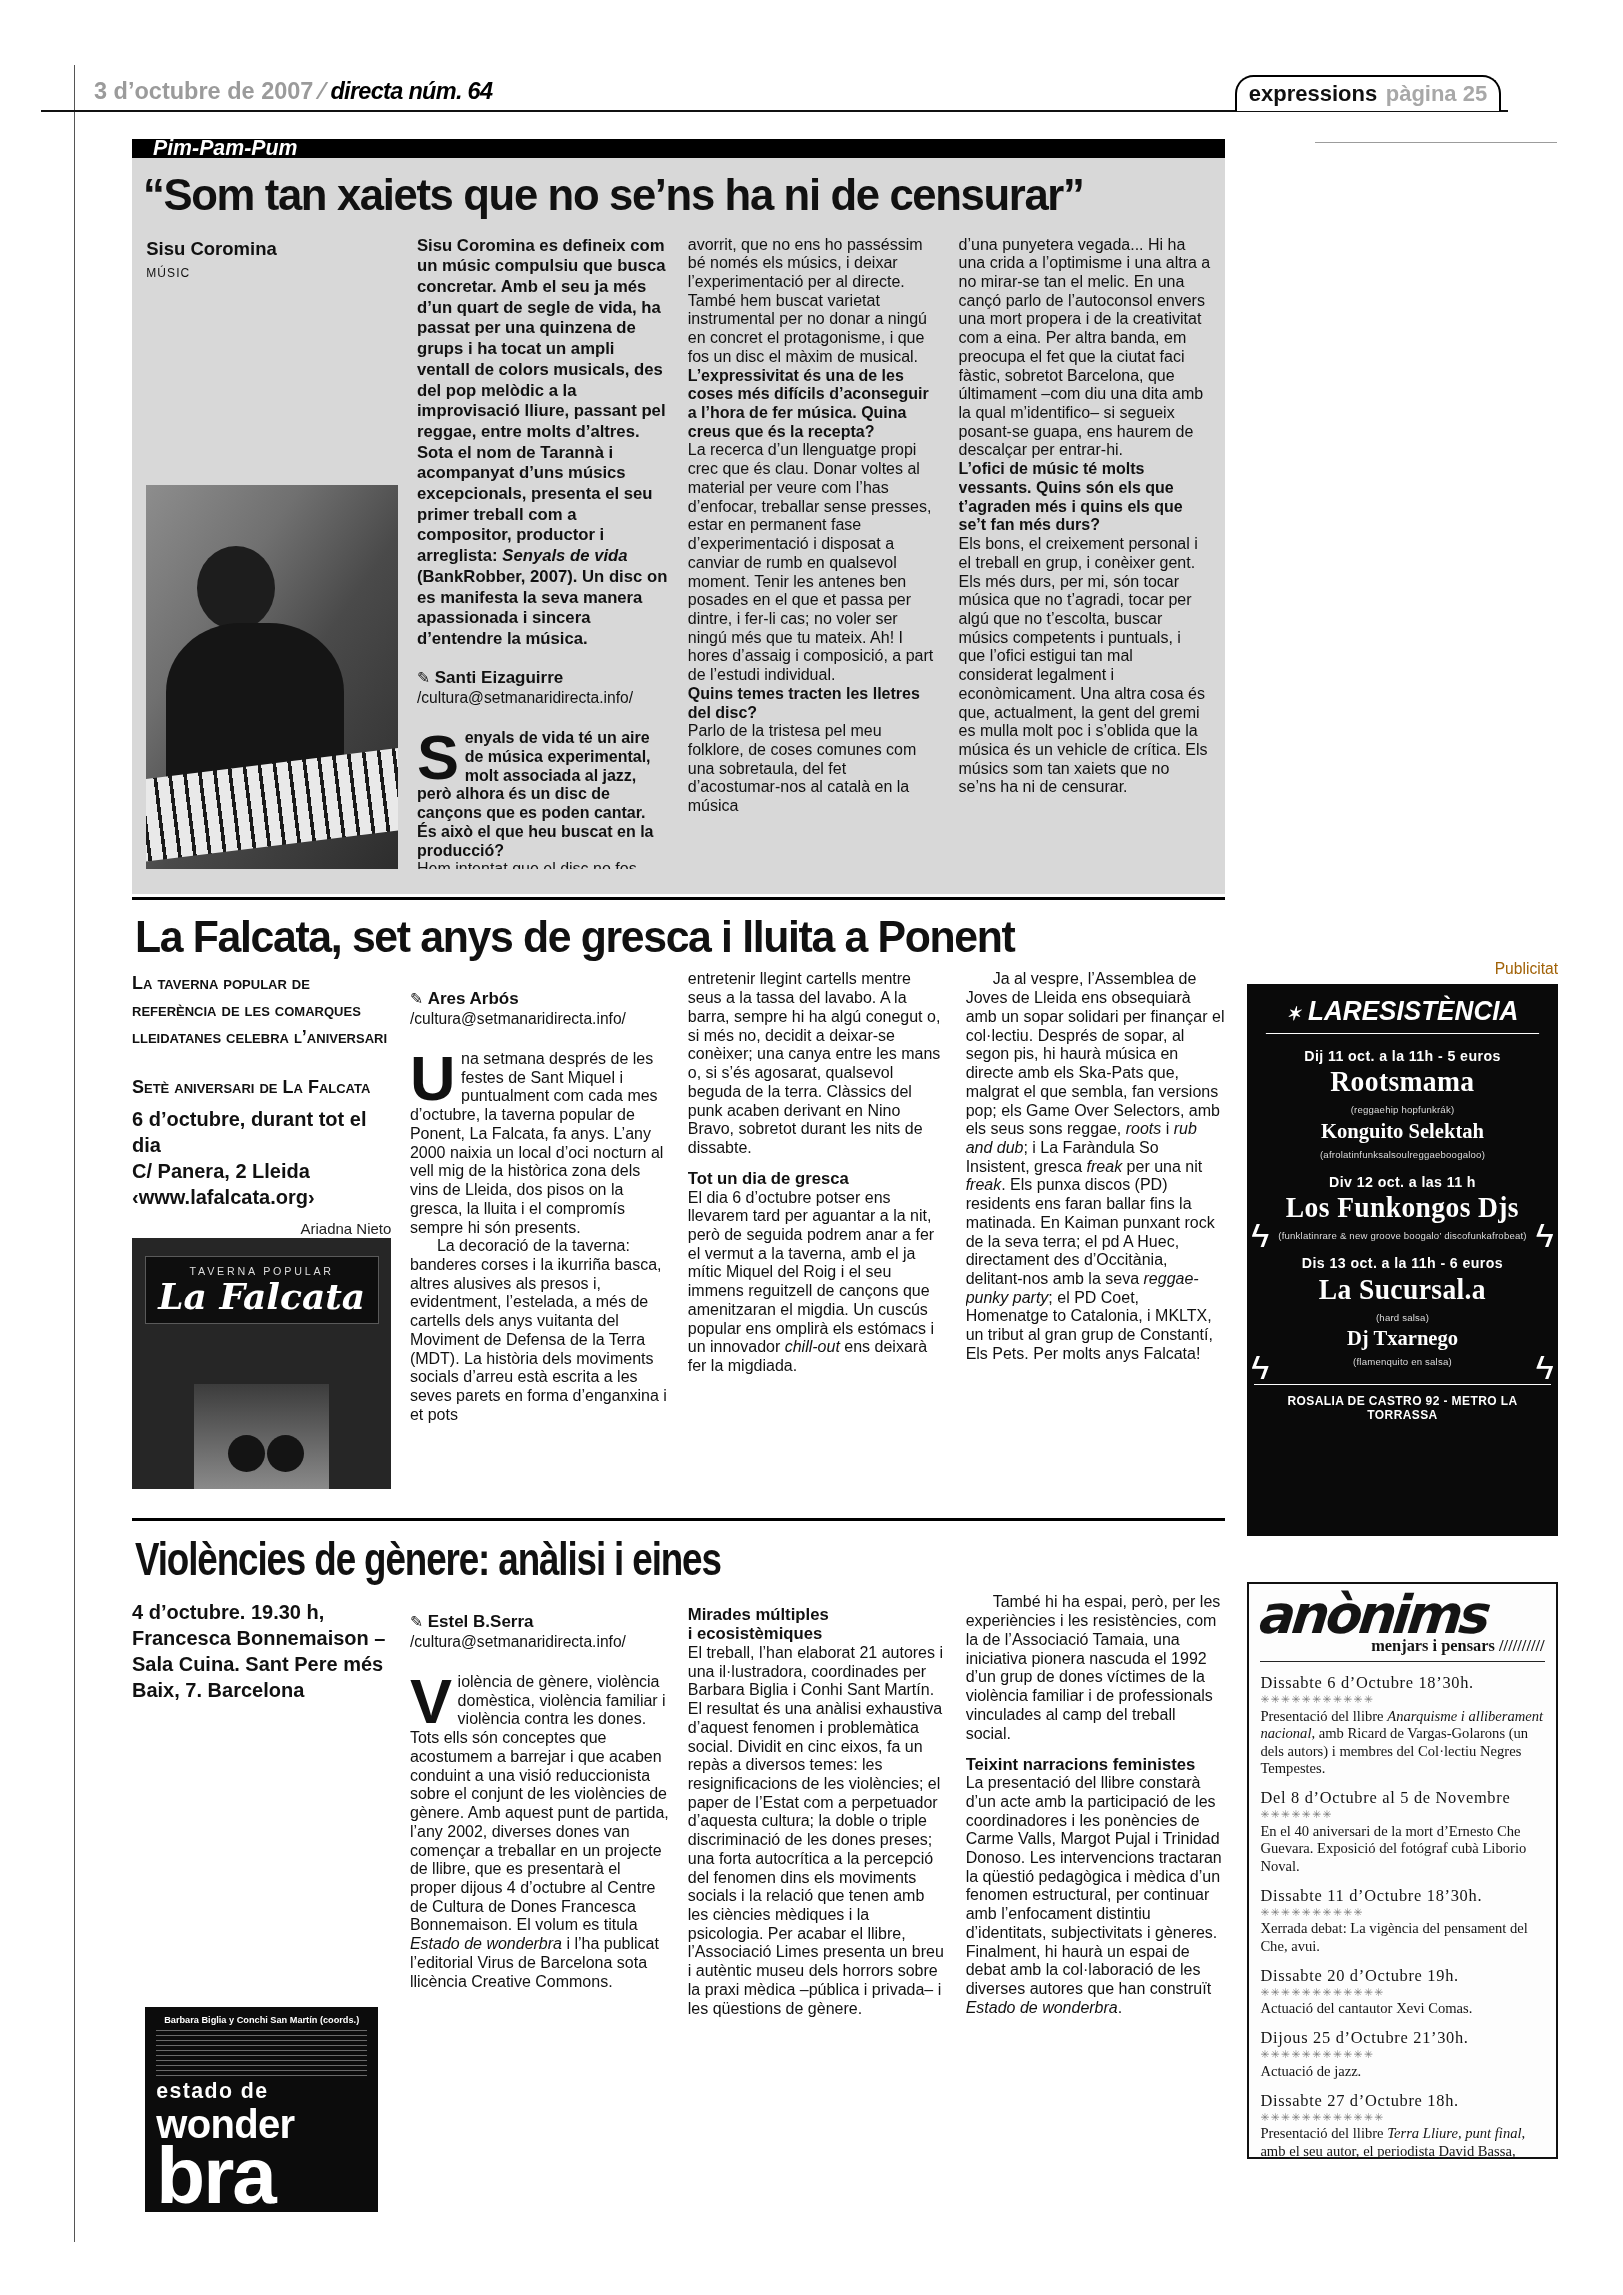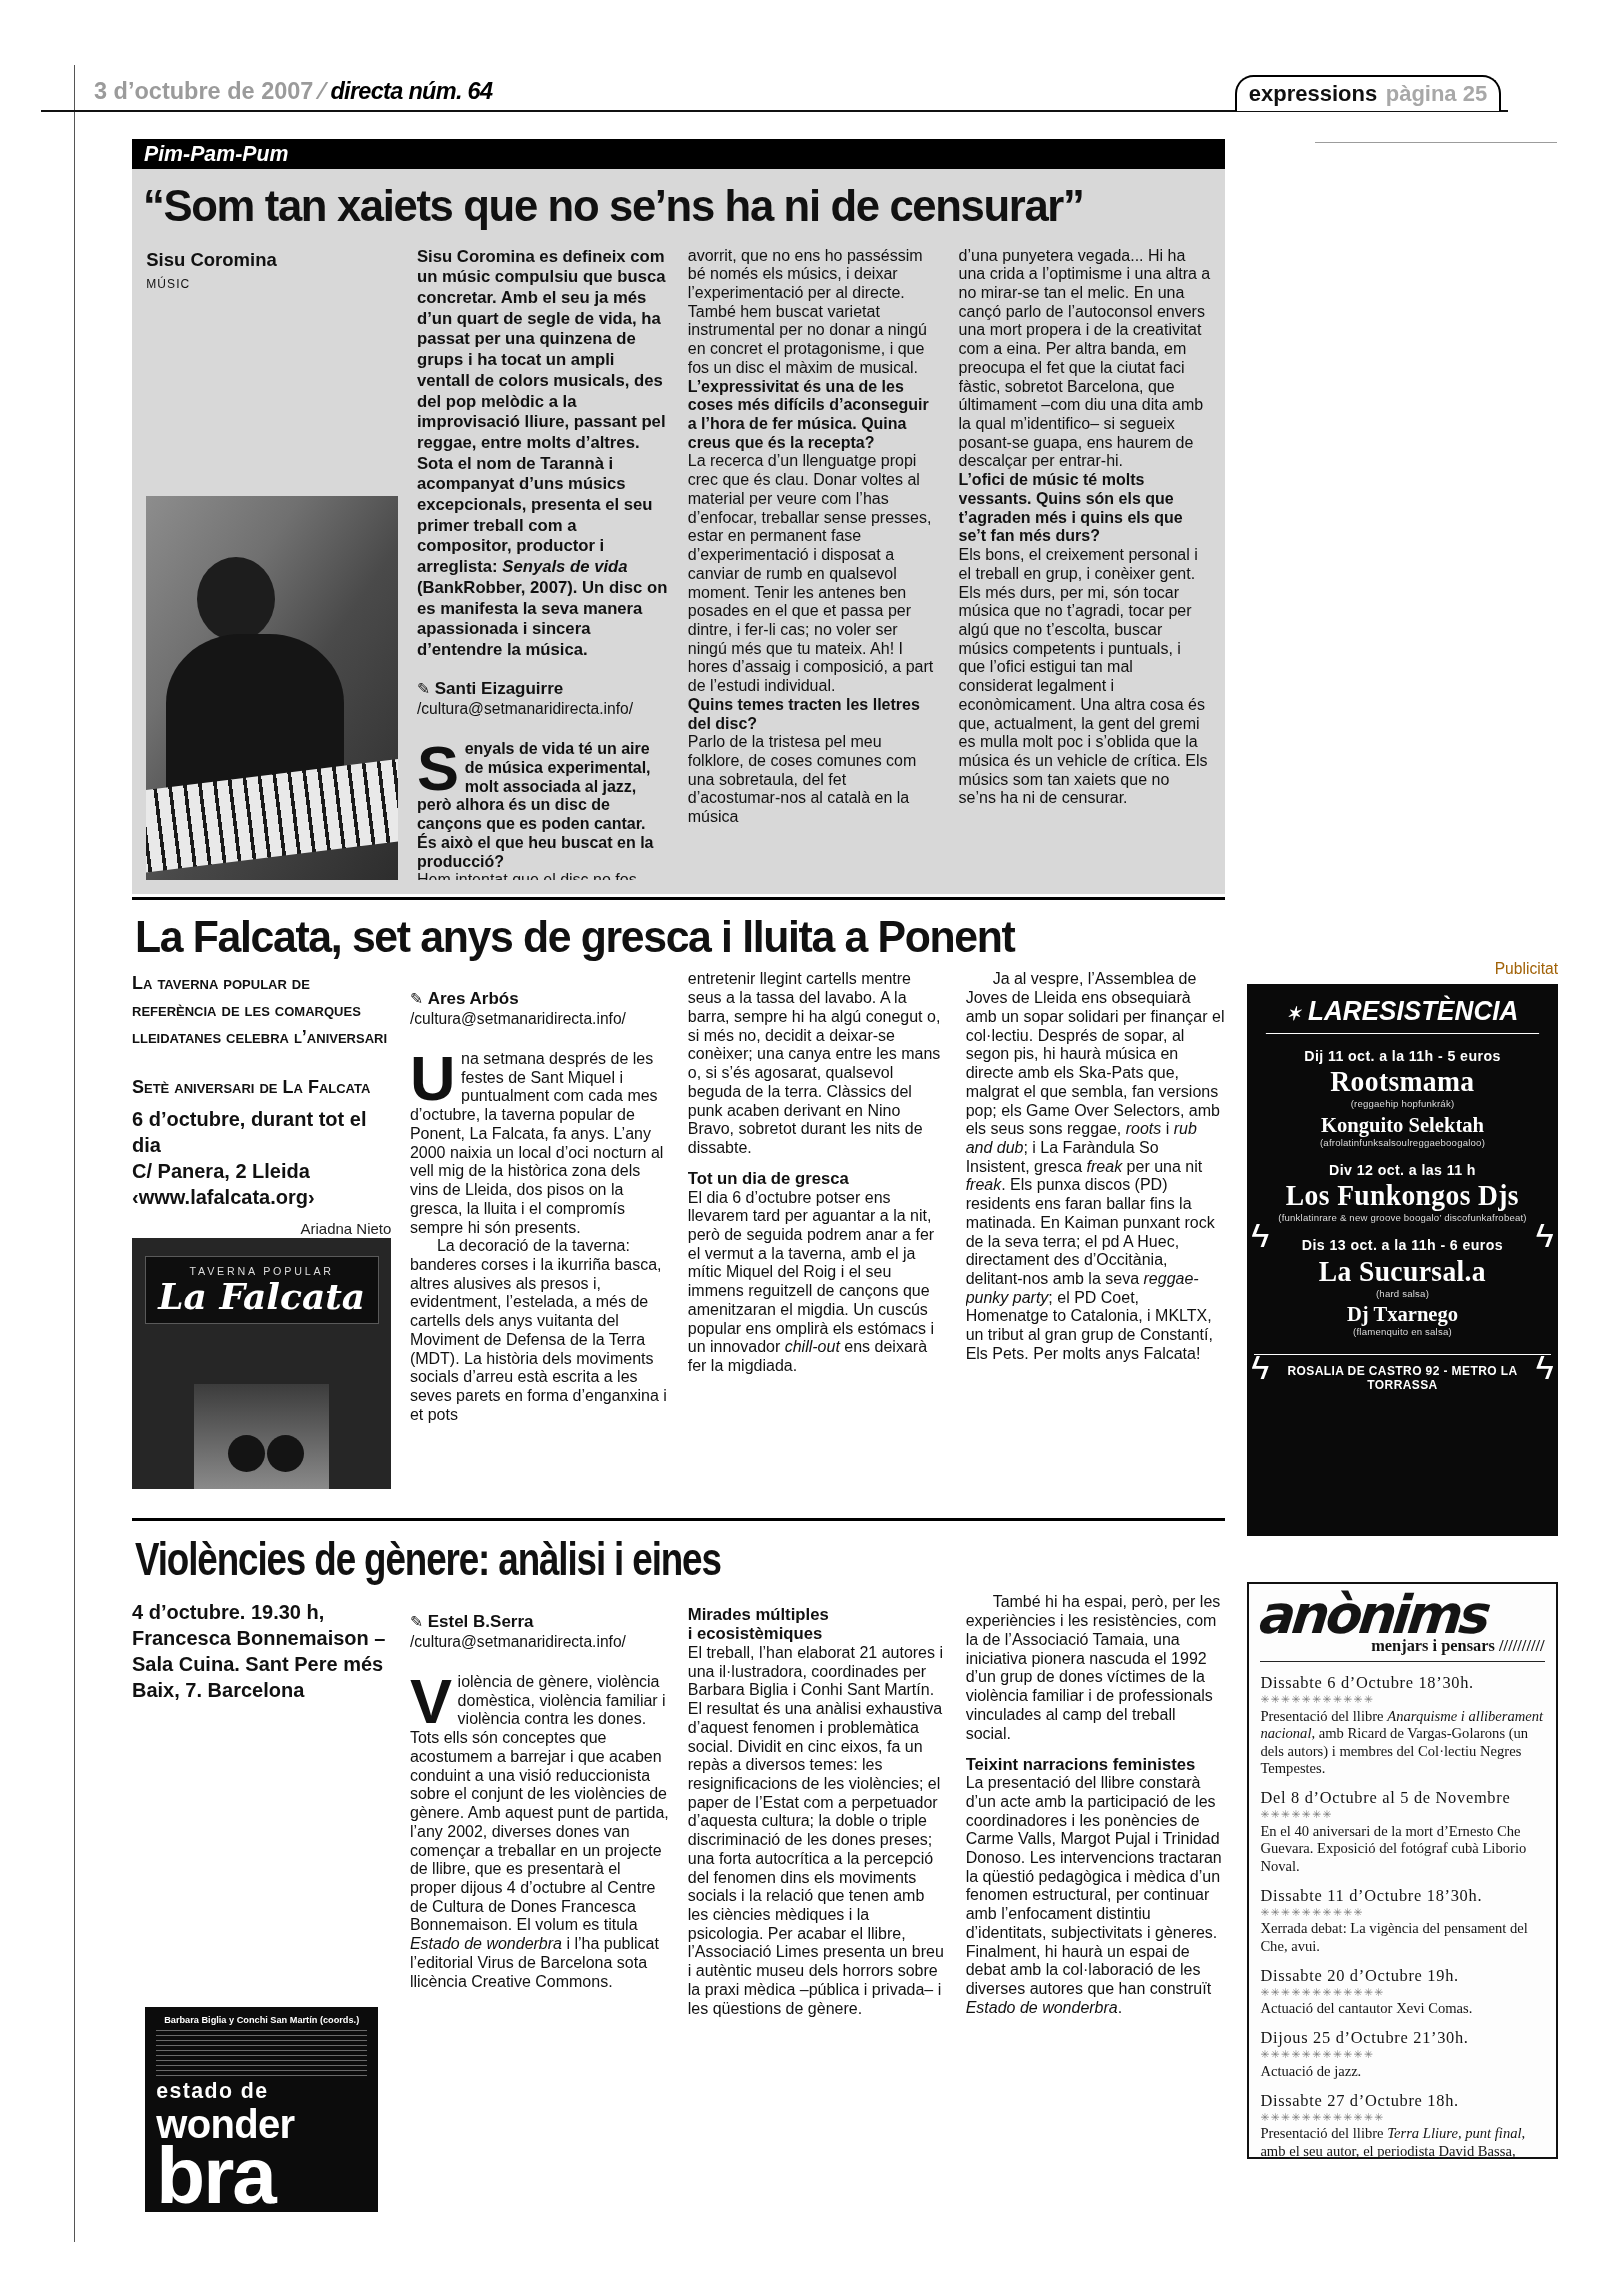--- a/index.html
+++ b/index.html
@@ -33,22 +33,22 @@
   .mail{font-size:15.6px;}
   .pen{font-size:15.6px;}
   .blk.drop .dropcap{float:left;font-size:63px;line-height:.72;font-weight:bold;padding:5.7px 5.7px 0 0;}
   .blk.drop.bold{font-weight:bold;}
   .blk.stand{font-variant:small-caps;font-weight:bold;font-size:18px;line-height:1.5;}
   .blk.stand2{font-variant:small-caps;font-weight:bold;font-size:18px;line-height:1.4;margin-top:24px;}
   .blk.eventb{font-weight:bold;font-size:20px;line-height:1.3;margin-top:5.7px;white-space:pre-line;}
   .blk.credit{font-size:15px;text-align:right;margin-top:10px;color:#222;}
   
   #a1{top:139px;height:755px;background:#d8d8d8;}
-  .kicker{height:30px;background:#000;color:#fff;display:flex;align-items:center;
-    padding-left:12px;font-size:21.3px;font-weight:bold;font-style:italic;}
+  .kicker{height:19px;background:#000;color:#fff;display:flex;align-items:center;
+    padding-left:21px;font-size:21.3px;font-weight:bold;font-style:italic;}
   #a1 .title{font-size:45px;transform:scaleX(.97);margin:11.4px 11.4px 5.7px;}
   #a1 .cols{padding:8.5px 14.2px 12.8px;height:633px;}
   .byline-name{font-size:18.5px;font-weight:bold;margin:2.8px 0 0;}
   .byline-role{font-size:12px;letter-spacing:1.1px;margin-top:5.7px;}
   .photo1{position:relative;width:100%;height:384px;margin-top:auto;overflow:hidden;
     background:linear-gradient(125deg,#8d8d8d 0%,#707070 30%,#4a4a4a 55%,#2d2d2d 100%);}
   .photo1 .ph-head{position:absolute;left:20%;top:16%;width:78px;height:84px;border-radius:50%;background:#1d1d1d;}
   .photo1 .ph-torso{position:absolute;left:8%;top:36%;width:178px;height:164px;border-radius:42% 42% 0 0;background:#151515;}
   .photo1 .keys{position:absolute;left:-12%;bottom:25px;width:135%;height:82px;
     background:repeating-linear-gradient(90deg,#e9e9e9 0 11.4px,#1a1a1a 11.4px 15px);transform:rotate(-7deg);}
@@ -78,21 +78,21 @@
   
   .publicitat{position:absolute;left:1247px;top:960px;width:311px;text-align:right;font-size:15.6px;color:#a16207;}
   #poster{position:absolute;left:1247px;top:984px;width:311px;height:552px;background:#0a0a0a;color:#fff;
     box-sizing:border-box;padding:10px 7.1px 7.1px;overflow:hidden;}
   .pbrand{font-size:28.4px;font-weight:bold;font-style:italic;text-align:center;letter-spacing:0px;
     border-bottom:1.4px solid #fff;padding-bottom:5.7px;transform:scaleX(.92);}
   .pstar{font-size:18.5px;}
   .pr-date{font-size:14.2px;font-weight:bold;text-align:center;margin-top:14.2px;letter-spacing:0.4px;}
   .pr-actlg{font-family:"Liberation Serif",serif;font-size:29px;font-weight:bold;text-align:center;letter-spacing:0.4px;margin-top:1.4px;transform:scaleX(.95);}
   .pr-act{font-family:"Liberation Serif",serif;font-size:20.6px;font-weight:bold;text-align:center;margin-top:4.3px;}
-  .pr-tag{font-size:9.6px;text-align:center;color:#ddd;letter-spacing:0.2px;}
+  .pr-tag{font-size:9.6px;text-align:center;color:#ddd;letter-spacing:0.2px;margin-top:6px;}
   .pr-foot{font-size:12px;font-weight:bold;text-align:center;margin-top:17px;border-top:1.4px solid #fff;
     padding-top:8.5px;letter-spacing:0.4px;}
   .bolt{position:absolute;font-size:34px;color:#fff;}
   .bolt.b1{left:4.3px;top:42%;} .bolt.b2{right:4.3px;top:42%;}
   .bolt.b3{left:4.3px;top:66%;} .bolt.b4{right:4.3px;top:66%;}
   #anonims{position:absolute;left:1247px;top:1582px;width:311px;height:577px;background:#fdfdfd;
     border:2.1px solid #111;box-sizing:border-box;padding:5.7px 11.4px 7.1px;overflow:hidden;
     font-family:"Liberation Serif",serif;color:#141414;}
   .an-logo{font-family:"DejaVu Sans",sans-serif;font-size:53px;font-weight:bold;font-style:italic;
     letter-spacing:-3.6px;line-height:.95;transform:skewX(-6deg);}

